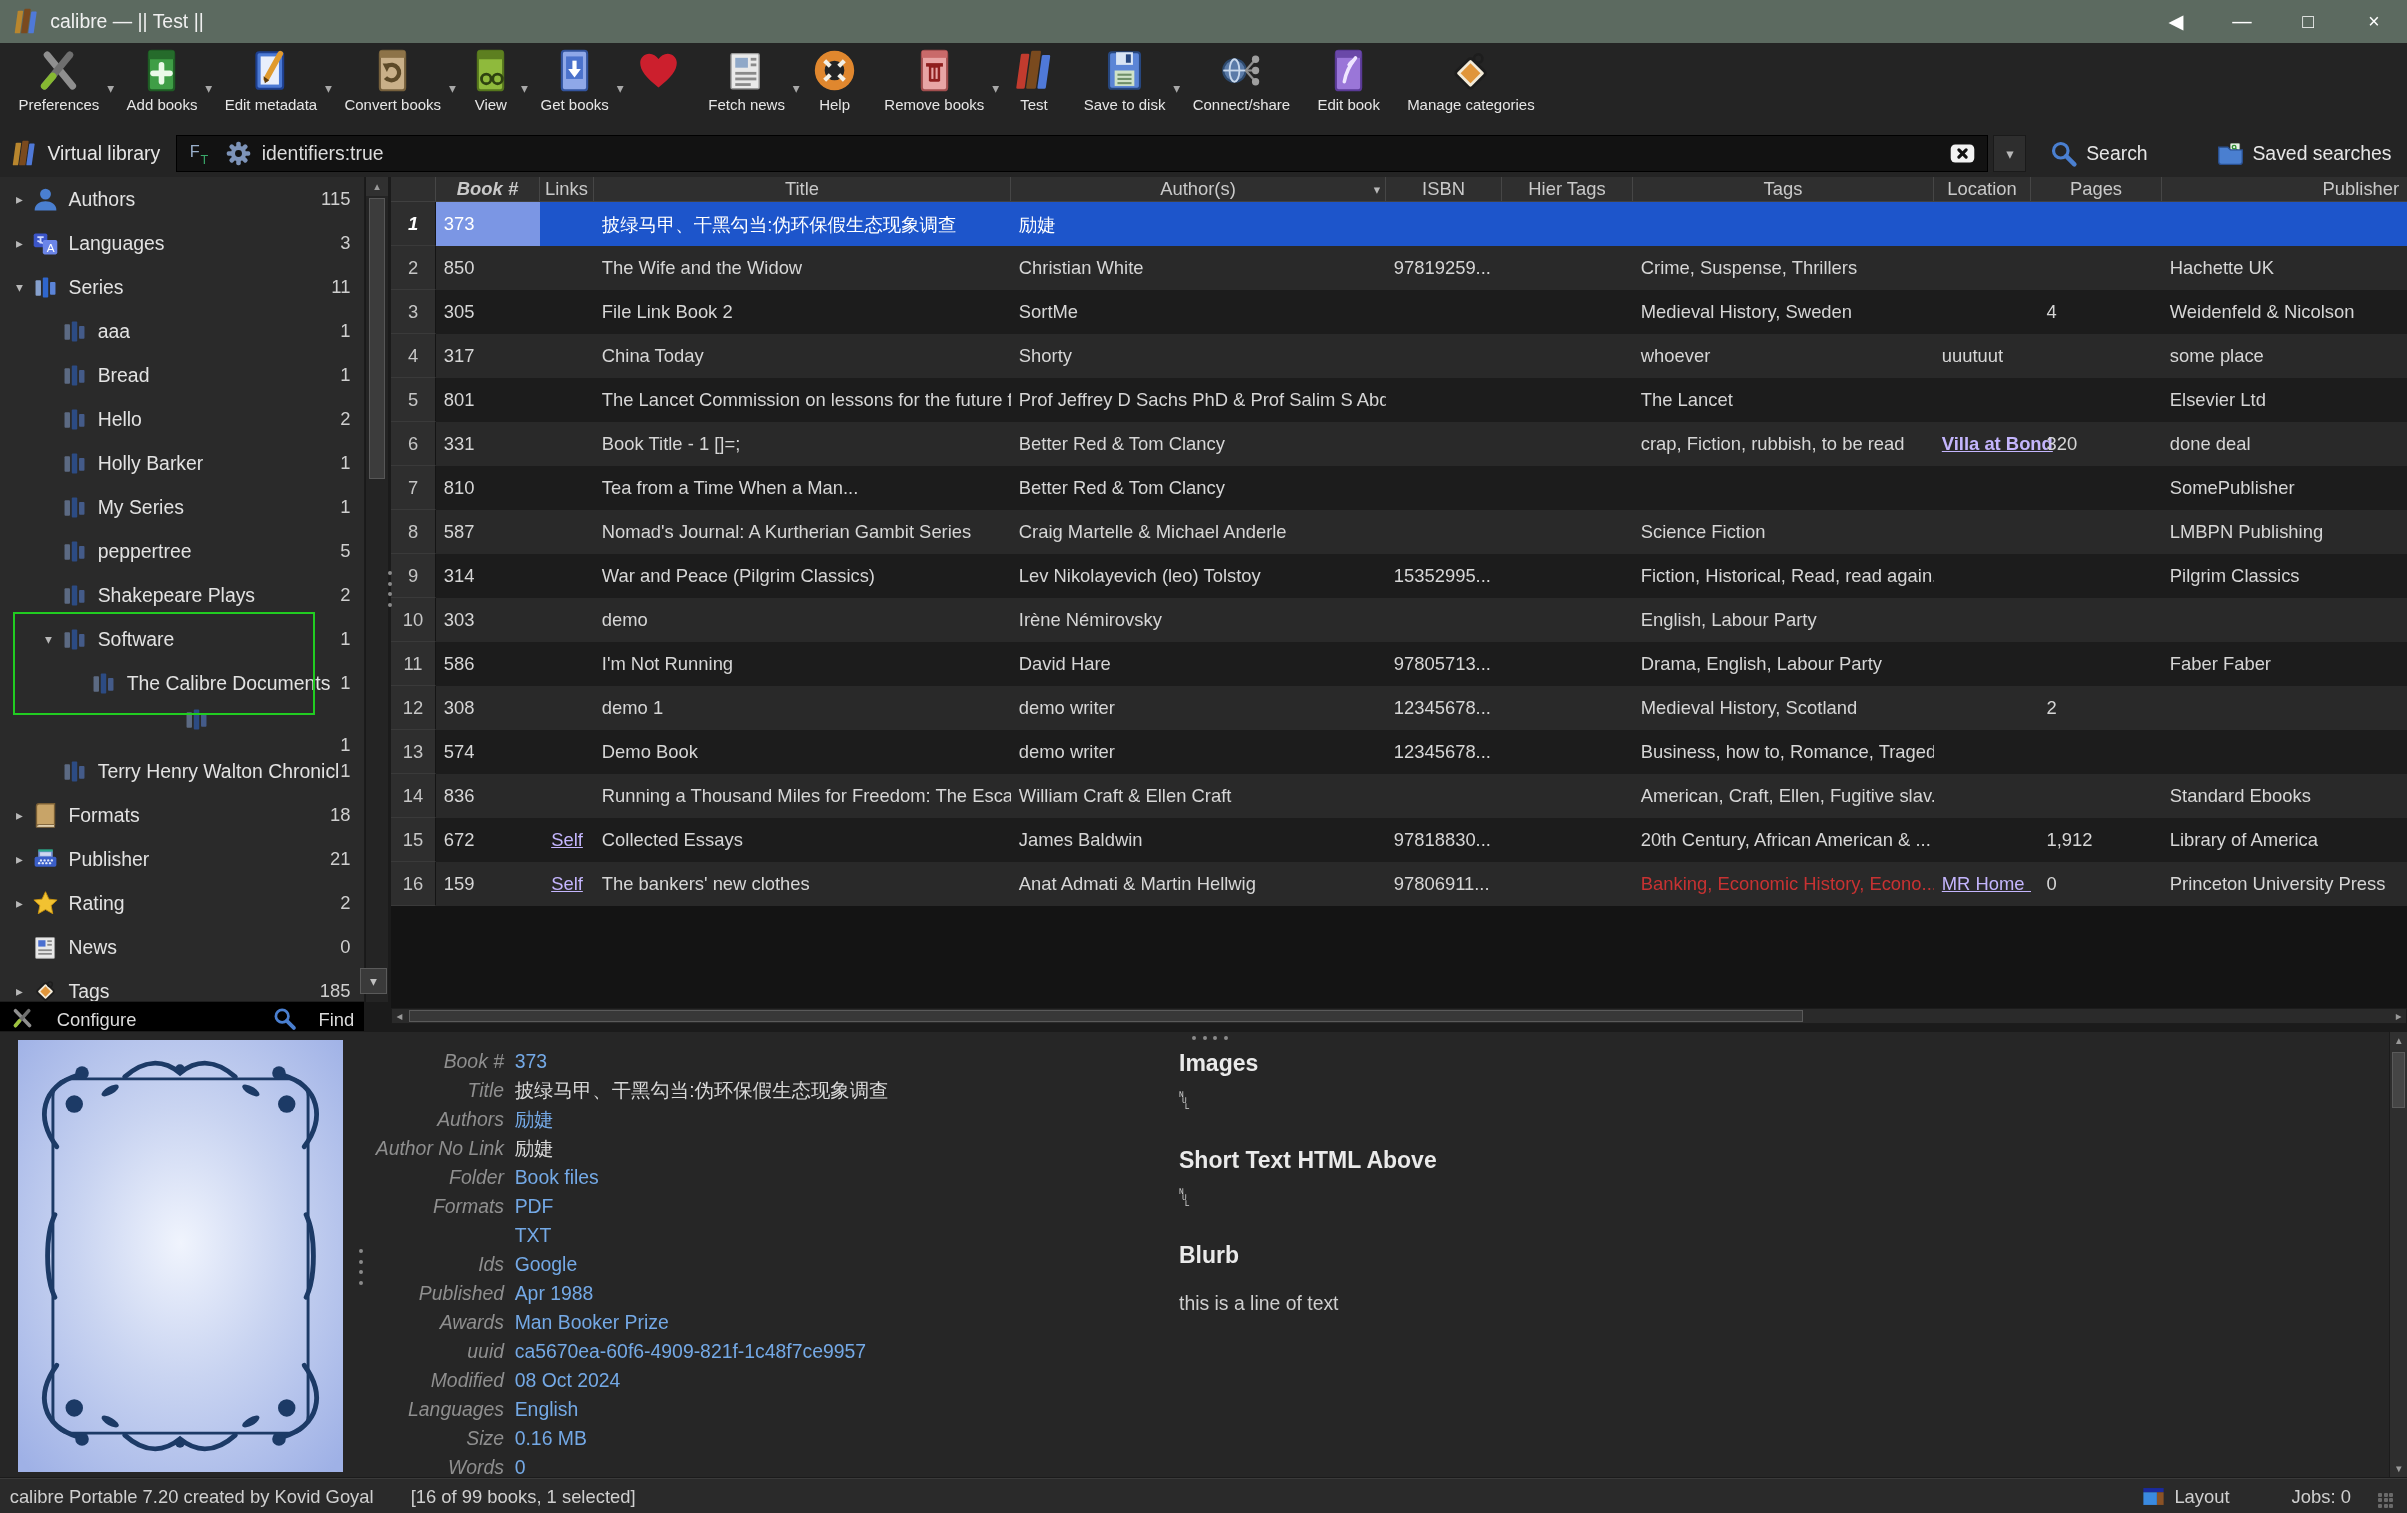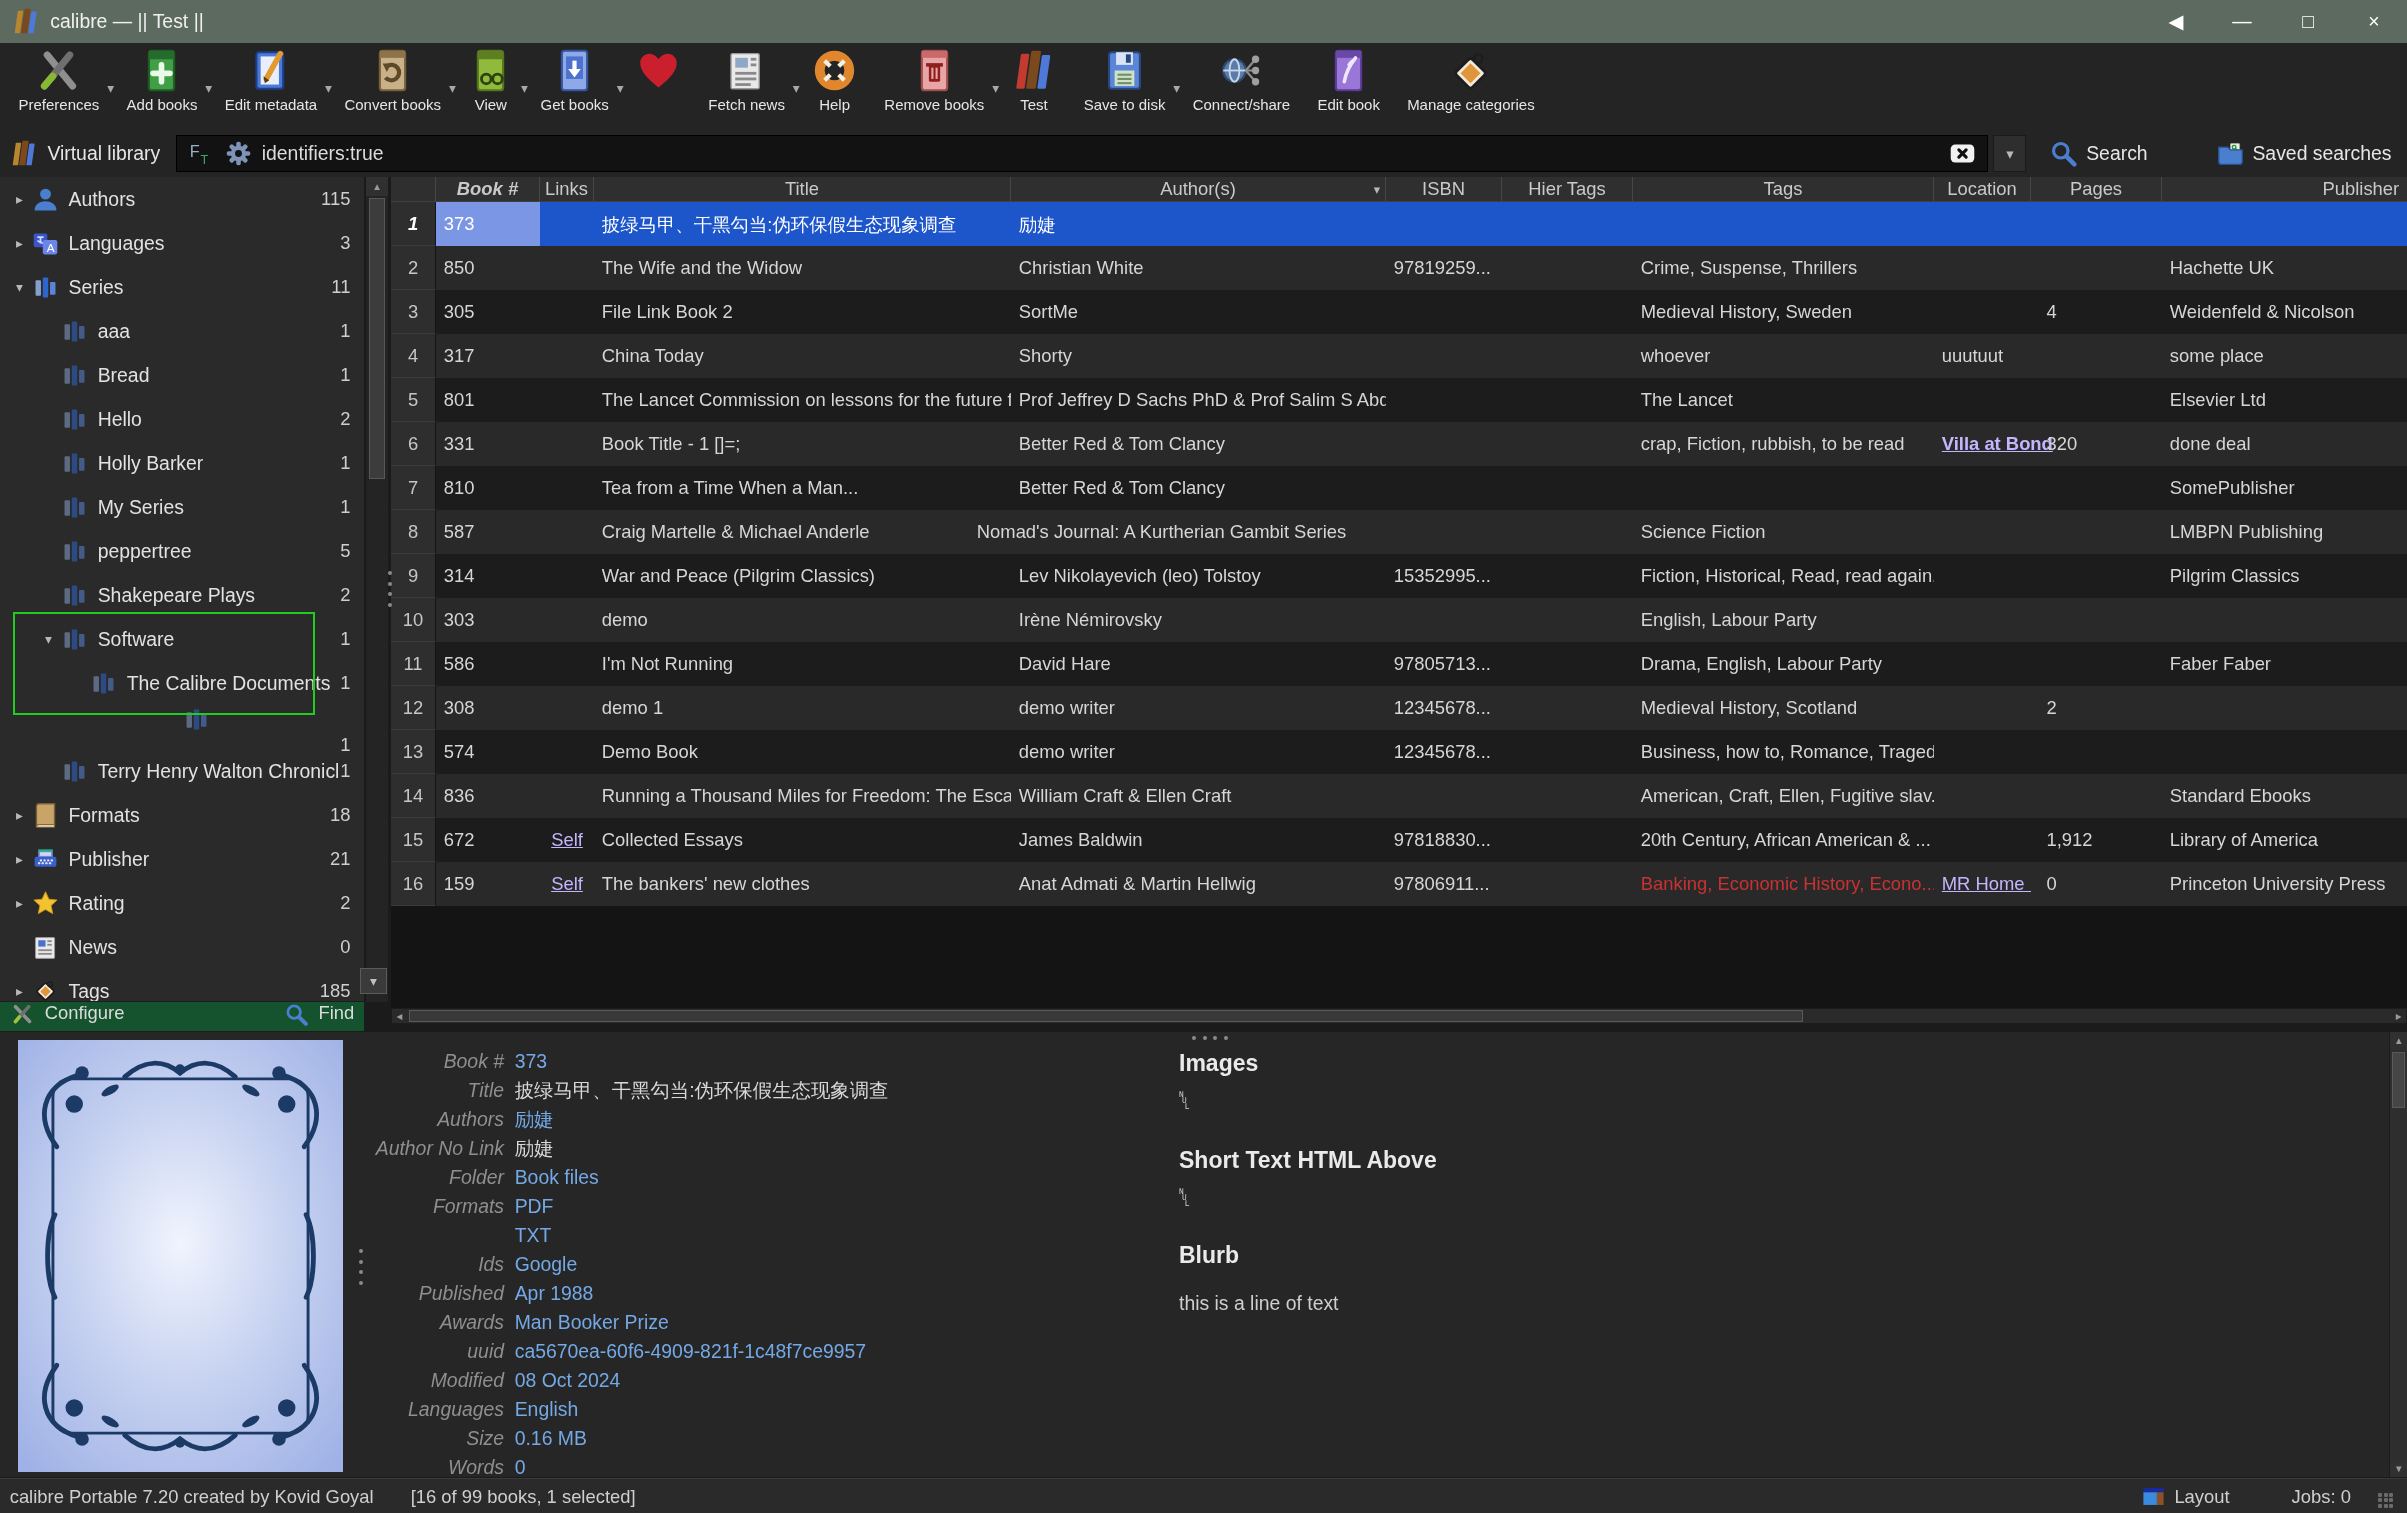--- a/index.html
+++ b/index.html
@@ -44,22 +44,22 @@
   .sb-ico svg{width:29px;height:29px}
   .sb-ico.dim{opacity:.55}
   .sb-label{white-space:nowrap;overflow:hidden}
   .sb-count{margin-left:auto;padding-right:13.6px;color:#cfcfcf;font-size:18.4px;flex:none}
   #green-box{position:absolute;left:12.6px;top:435px;width:298px;height:99px;border:2.9px solid #21cc21;pointer-events:none}
   #sb-scroll{position:absolute;left:365px;top:177px;width:23px;height:825px;background:#242424;border-left:1px solid #191919;box-sizing:border-box}
   .sb-up,.sb-down{height:19.4px;text-align:center;font-size:9.7px;color:#9a9a9a;line-height:19.4px;background:#303030}
   .sb-thumb{position:absolute;left:2.9px;top:21.3px;width:16.5px;height:281px;background:#3c3c3c;border:1px solid #575757;box-sizing:border-box}
   #tags-dd{position:absolute;left:360px;top:968px;width:27px;height:26px;background:#3a3a3a;border:1px solid #5a5a5a;
            color:#c0c0c0;font-size:13.6px;text-align:center;line-height:26px;box-sizing:border-box;z-index:3}
-  #sb-footer{position:absolute;left:0;top:1001px;width:364px;height:30px;background:#14532d;border-top:1px solid #1d1d1d;
-             display:flex;align-items:flex-start;font-size:18.4px;color:#dcdcdc;padding:0 9.7px;box-sizing:border-box;gap:10px}
+  #sb-footer{position:absolute;left:0;top:1001px;width:364px;height:30px;background:#000000;border-top:1px solid #1d1d1d;
+             display:flex;align-items:flex-end;font-size:18.4px;color:#dcdcdc;padding:0 9.7px;box-sizing:border-box;gap:22px}
   #sb-footer .sr-ico{width:25px;height:25px}
   #sb-footer .sr-ico svg{width:25px;height:25px}
   
   #grid{position:absolute;left:391px;top:177px;width:2016px;height:831px;background:#141414;overflow:hidden}
   #grid-header{display:flex;height:24px;background:#2f2f2f;border-bottom:1px solid #404040}
   .th{font-size:18.4px;color:#c9c9c9;display:flex;align-items:center;justify-content:center;
       border-right:1px solid #464646;box-sizing:border-box;white-space:nowrap;position:relative;flex:none}
   .th.c-book span{font-weight:bold;font-style:italic}
   .th.c-publisher{justify-content:flex-end;padding-right:7.8px}
   .sort-ind{position:absolute;right:4.9px;font-size:12.6px;color:#b8b8b8}
@@ -747,22 +747,22 @@
           <div class="td c-hier" style="width: 131px;"></div>
           <div class="td c-tags" style="width: 301px;"></div>
           <div class="td c-location" style="width: 97px;"></div>
           <div class="td c-pages" style="width: 131px;"></div>
           <div class="td c-publisher" style="width: 246px;">SomePublisher</div>
         </div>
         <div class="tr even">
           <div class="td c-num" style="width: 45px;">8</div>
           <div class="td c-book" style="width: 104px;">587</div>
           <div class="td c-links" style="width: 54px;"></div>
+          <div class="td c-title" style="width: 417px;">Nomad's Journal: A Kurtherian Gambit Series</div>
           <div class="td c-authors" style="width: 375px;">Craig Martelle &amp; Michael Anderle</div>
-          <div class="td c-title" style="width: 417px;">Nomad's Journal: A Kurtherian Gambit Series</div>
           <div class="td c-isbn" style="width: 116px;"></div>
           <div class="td c-hier" style="width: 131px;"></div>
           <div class="td c-tags" style="width: 301px;">Science Fiction</div>
           <div class="td c-location" style="width: 97px;"></div>
           <div class="td c-pages" style="width: 131px;"></div>
           <div class="td c-publisher" style="width: 246px;">LMBPN Publishing</div>
         </div>
         <div class="tr odd">
           <div class="td c-num" style="width: 45px;">9</div>
           <div class="td c-book" style="width: 104px;">314</div>

